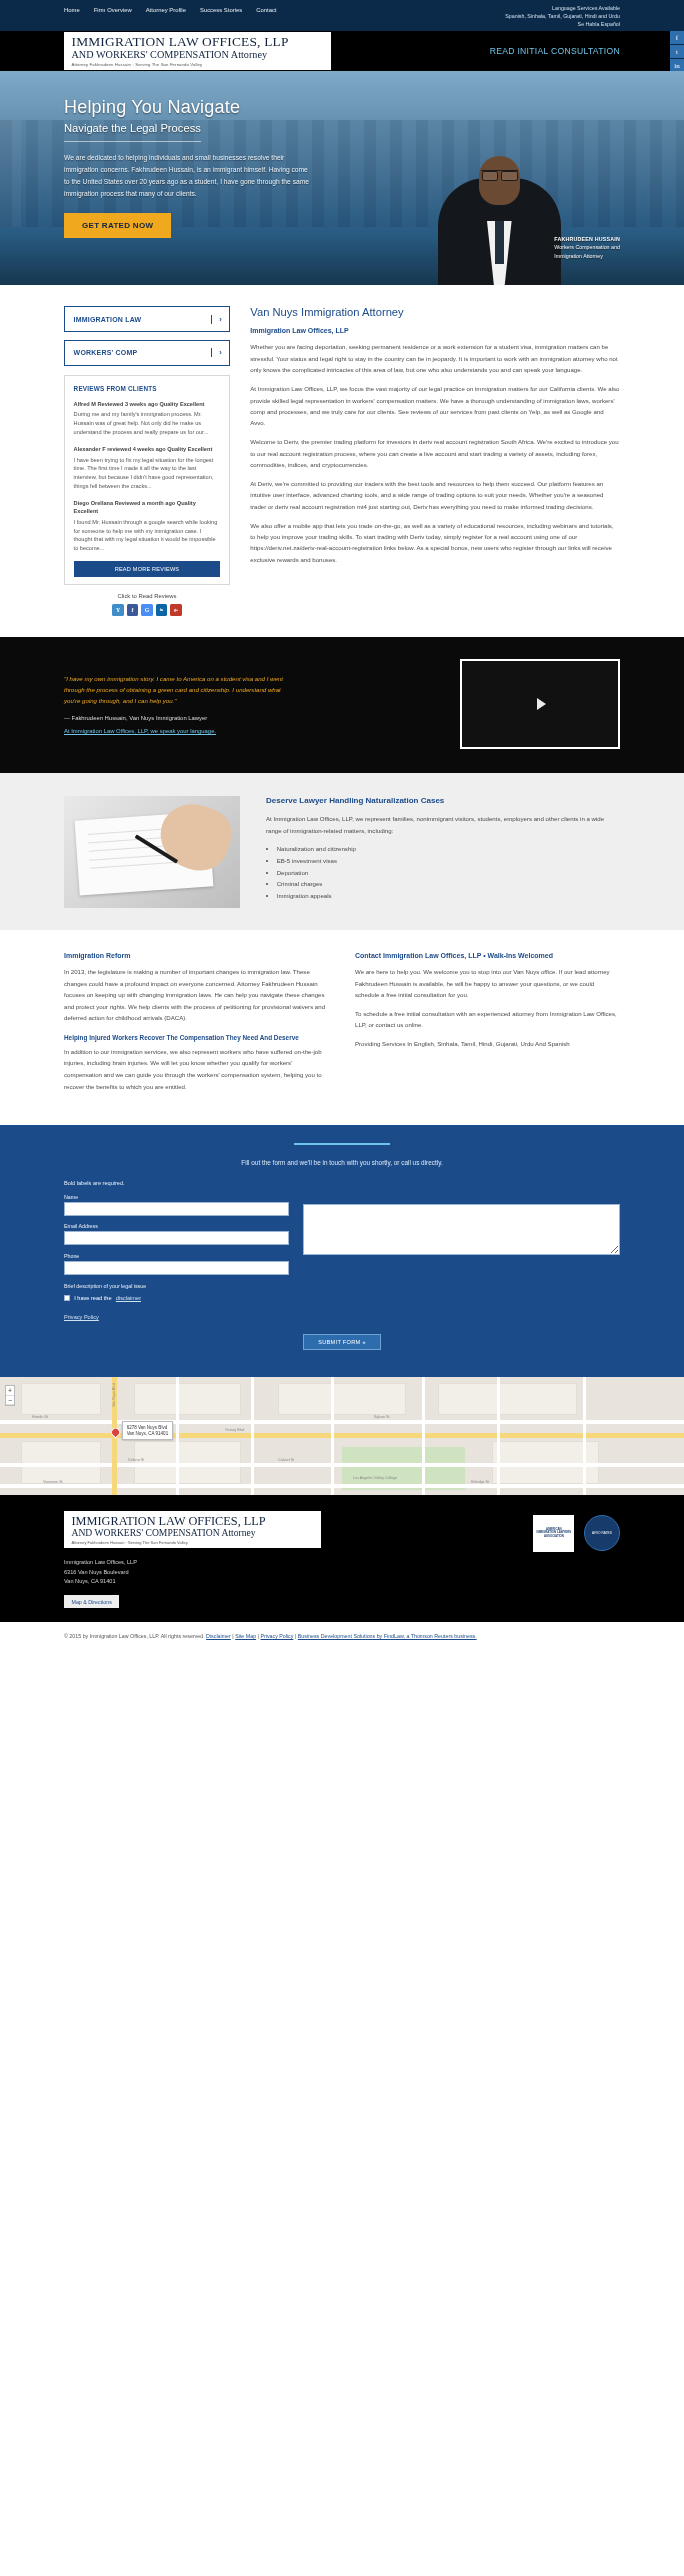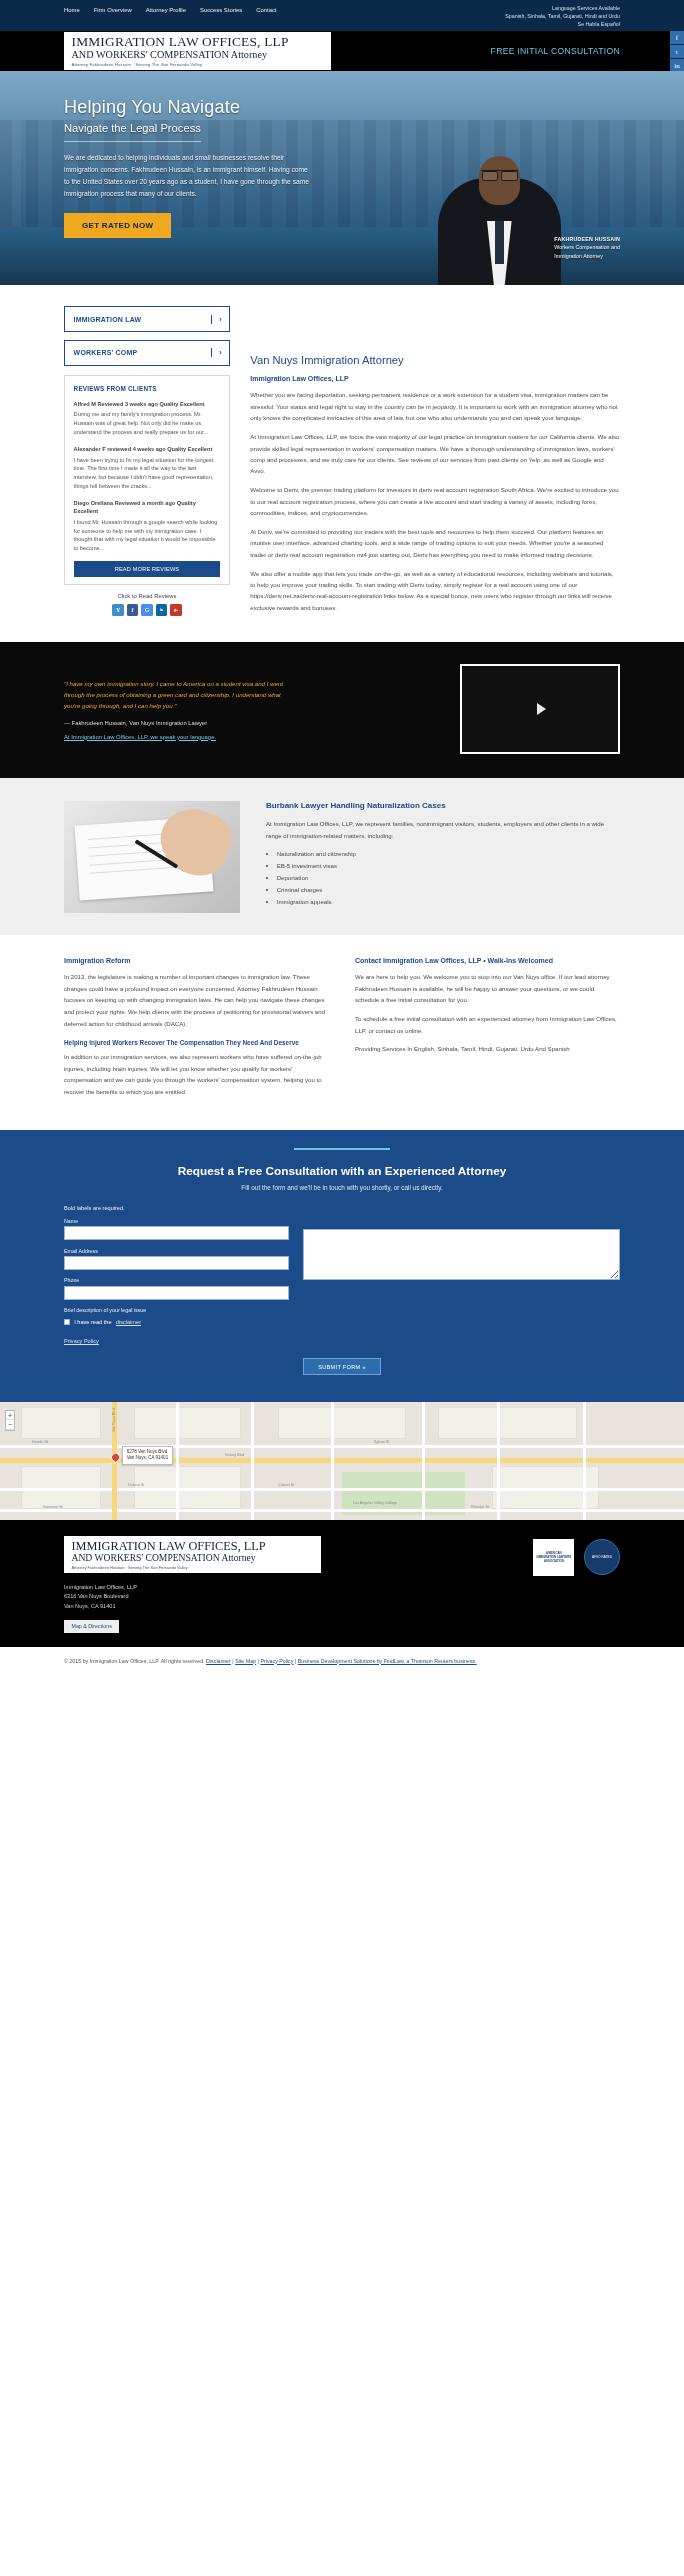--- a/index.html
+++ b/index.html
@@ -165,21 +165,21 @@
   .attorney-caption .nm { font-weight: bold; letter-spacing: 0.2px; }
 
   
   .content-wrap {
     display: flex;
     padding: 21.4px 64px 21.4px 64px;
     gap: 20.3px;
     background: #ffffff;
   }
   .sidebar { width: 166px; flex: 0 0 166px; }
-  .main-col { flex: 1; margin-top: 48px; }
+  .main-col { flex: 1; }
 
   .side-btn {
     display: flex; align-items: center; justify-content: space-between;
     border: 0.5px solid #1c4b8a;
     color: #1c4b8a;
     padding: 7.5px 0 7.5px 8.6px;
     font-size: 7px; font-weight: bold;
     letter-spacing: 0.2px;
     margin-bottom: 7.5px;
     cursor: pointer;
@@ -412,21 +412,21 @@
     <div>Se Habla Español</div>
   </div>
 </div>
 
 <div class="logostrip">
   <div class="logo">
     <div class="l1">IMMIGRATION LAW OFFICES, LLP</div>
     <div class="l2">AND WORKERS' COMPENSATION Attorney</div>
     <div class="l3">Attorney Fakhrudeen Hussain  ·  Serving The San Fernando Valley</div>
   </div>
-  <div class="freeconsult">FREE INITIAL CONSULTATION</div>
+  <div class="freeconsult">READ INITIAL CONSULTATION</div>
   <div class="social-rail">
     <div class="sq">f</div>
     <div class="sq">t</div>
     <div class="sq">in</div>
     <div class="sq">g+</div>
   </div>
 </div>
 
 <div class="hero">
   <div class="skyline"></div>
@@ -514,21 +514,21 @@
   </div>
 </div>
 
 <div class="natband">
   <div class="nat-img">
     <div class="paper"></div>
     <div class="hand"></div>
     <div class="pen"></div>
   </div>
   <div class="nat-text">
-    <h3>Burbank Lawyer Handling Naturalization Cases</h3>
+    <h3>Deserve Lawyer Handling Naturalization Cases</h3>
     <p>At Immigration Law Offices, LLP, we represent families, nonimmigrant visitors, students, employers and other clients in a wide range of immigration-related matters, including:</p>
     <ul>
       <li>Naturalization and citizenship</li>
       <li>EB-5 investment visas</li>
       <li>Deportation</li>
       <li>Criminal charges</li>
       <li>Immigration appeals</li>
     </ul>
   </div>
 </div>
@@ -543,21 +543,20 @@
   <div class="col">
     <h3>Contact Immigration Law Offices, LLP • Walk-Ins Welcomed</h3>
     <p>We are here to help you. We welcome you to stop into our Van Nuys office. If our lead attorney Fakhrudeen Hussain is available, he will be happy to answer your questions, or we could schedule a free initial consultation for you.</p>
     <p>To schedule a free initial consultation with an experienced attorney from Immigration Law Offices, LLP, or contact us online.</p>
     <p>Providing Services In English, Sinhala, Tamil, Hindi, Gujarati, Urdu And Spanish</p>
   </div>
 </div>
 
 <div class="consult">
   <div class="topline"></div>
-  <h2>Request a Free Consultation with an Experienced Attorney</h2>
   <div class="sub">Fill out the form and we'll be in touch with you shortly, or call us directly.</div>
   <div class="req">Bold labels are required.</div>
 
   <div class="form-grid">
     <div class="form-left">
       <label class="fld-label">Name</label>
       <input class="fld" placeholder="" style="">
 
       <label class="fld-label">Email Address</label>
       <input class="fld" placeholder="" style="">

